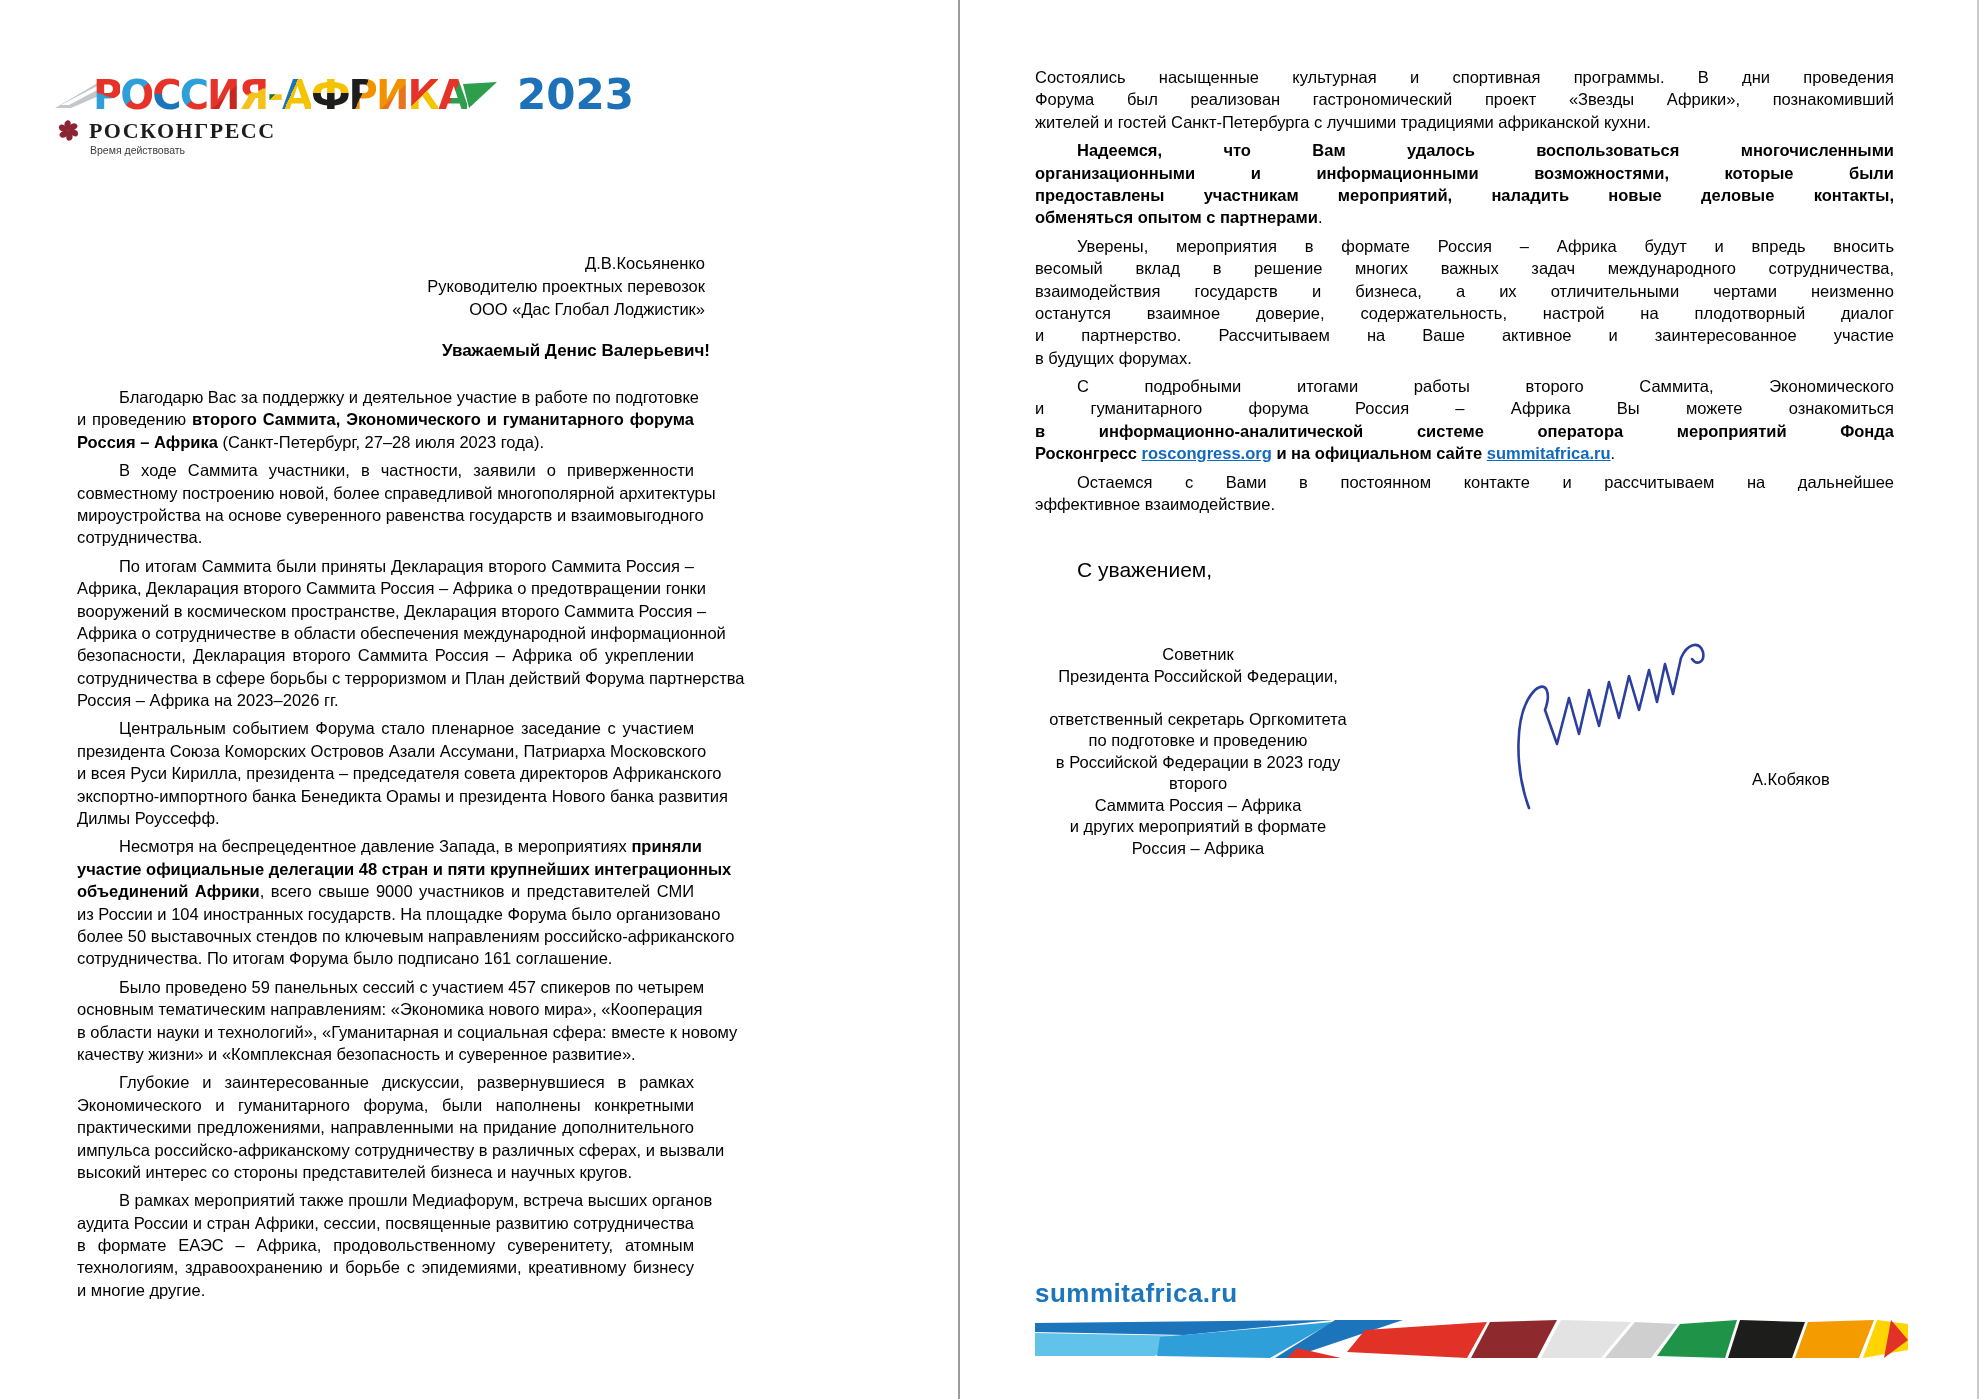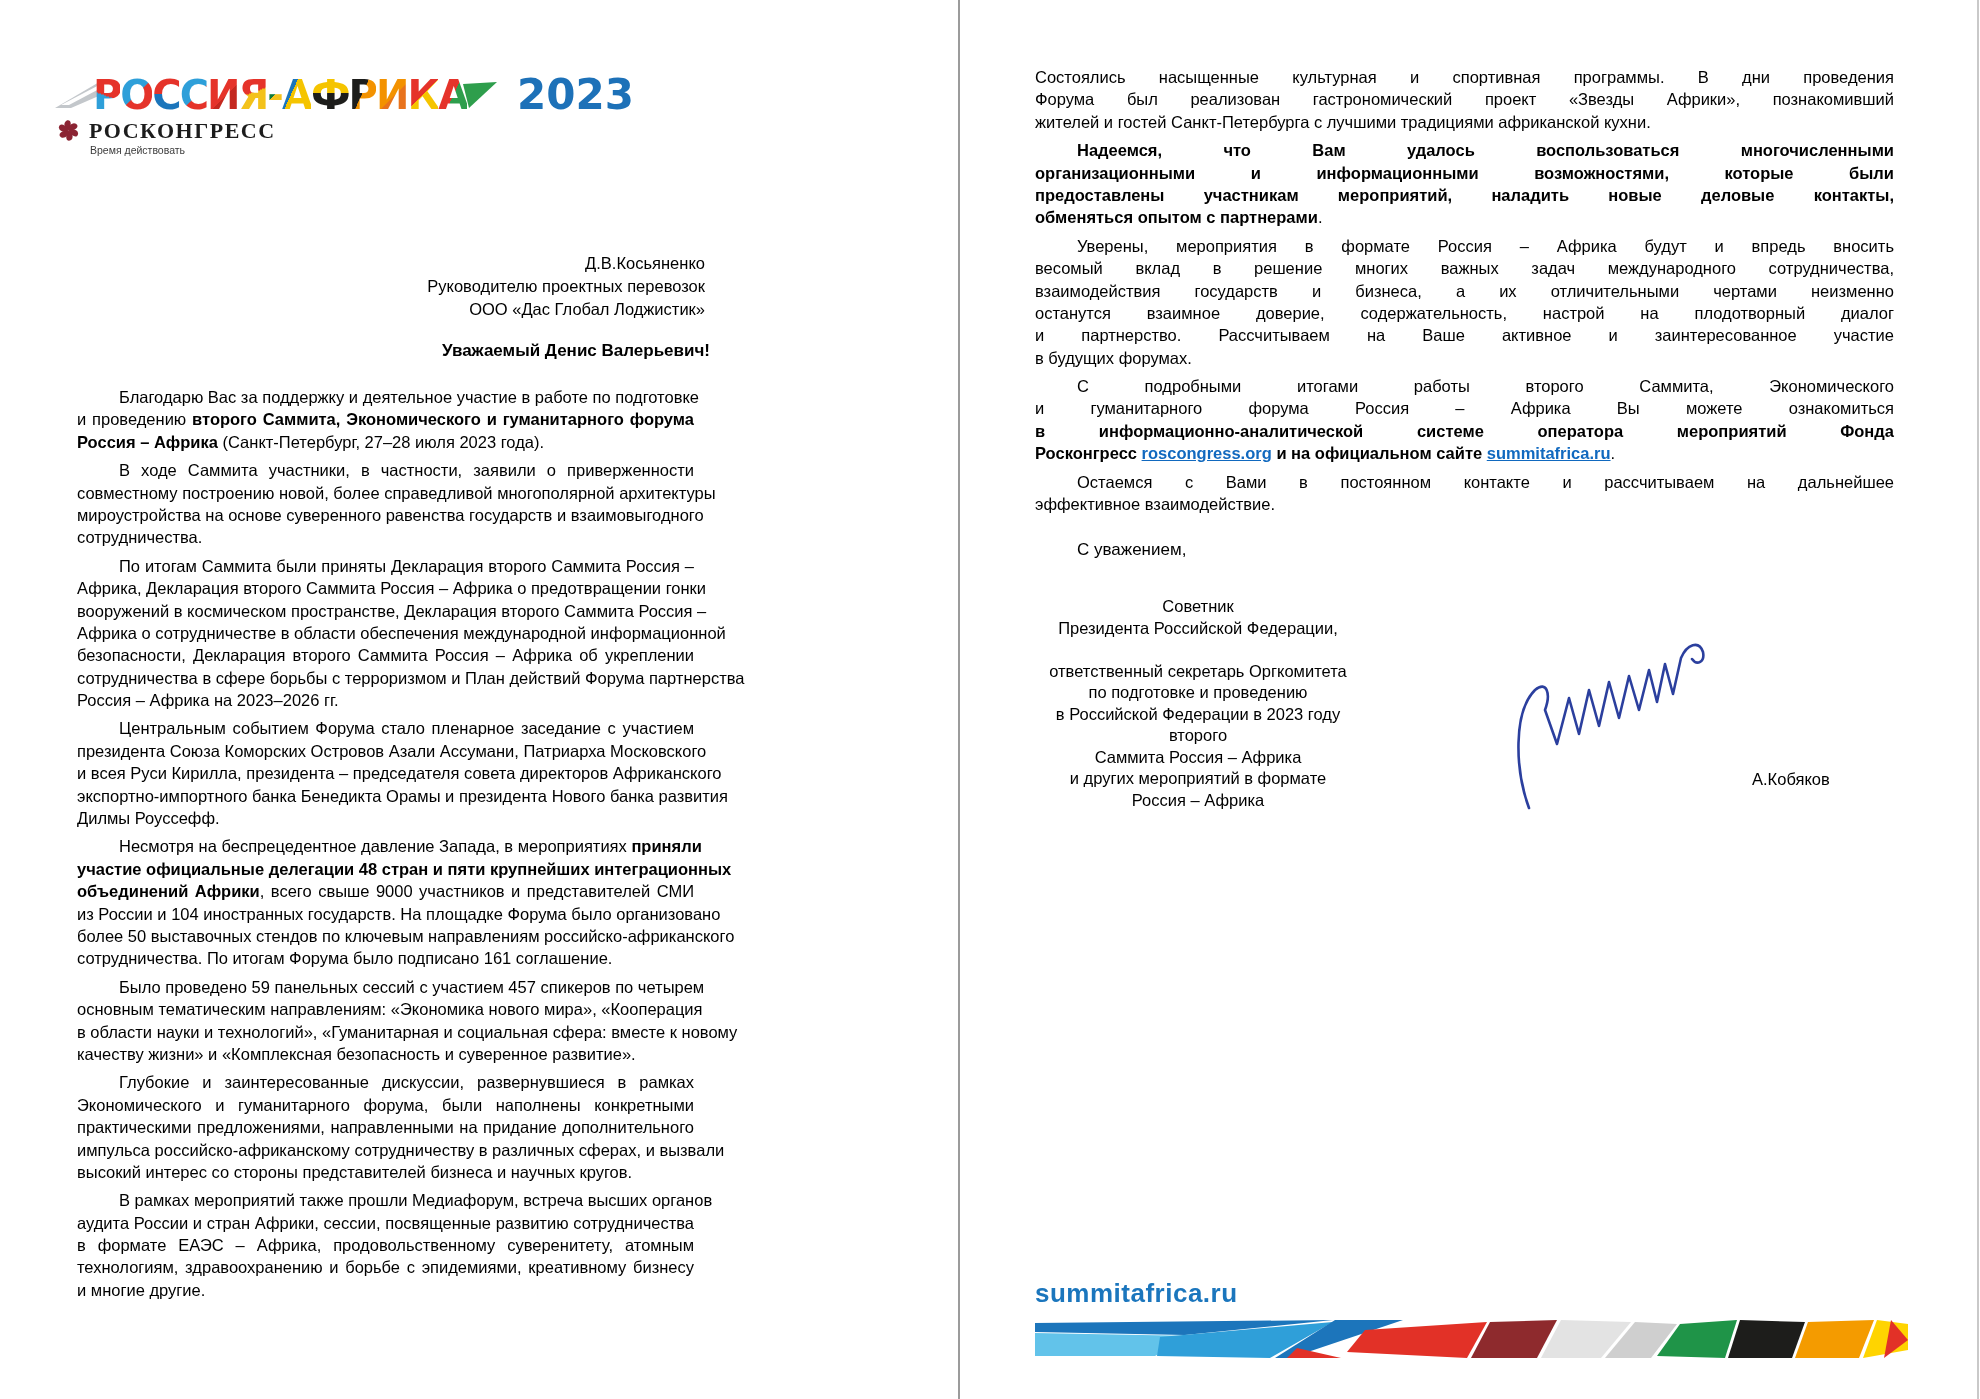--- a/index.html
+++ b/index.html
@@ -57,23 +57,23 @@
   .para{margin:0 16px 6px 0;}
   .ln{
     font-size:16.5px;height:22.4px;line-height:22.4px;
     text-align:justify;text-align-last:justify;white-space:nowrap;overflow:visible;
   }
   .ln.last{text-align-last:left;}
   .ln.ind{text-indent:42px;}
   .b{font-weight:bold;}
   a.lnk{color:#1169bf;font-weight:bold;text-decoration:underline;cursor:pointer;}
 
-  .closing{position:absolute;left:1077px;top:540px;font-size:17px;}
+  .closing{position:absolute;left:1077px;top:558px;font-size:21px;}
   .sign-block{
-    position:absolute;left:1033px;top:596px;width:330px;text-align:center;
+    position:absolute;left:1033px;top:644px;width:330px;text-align:center;
     font-size:16.5px;line-height:21.5px;
   }
   .signer{position:absolute;left:1752px;top:770px;font-size:16.5px;}
   .signature-svg{position:absolute;left:1505px;top:622px;}
 
   
   .footer-site{
     position:absolute;left:1035px;top:1278px;font-size:26px;font-weight:bold;
     color:#1b76bd;letter-spacing:0.5px;text-decoration:none;
   }

